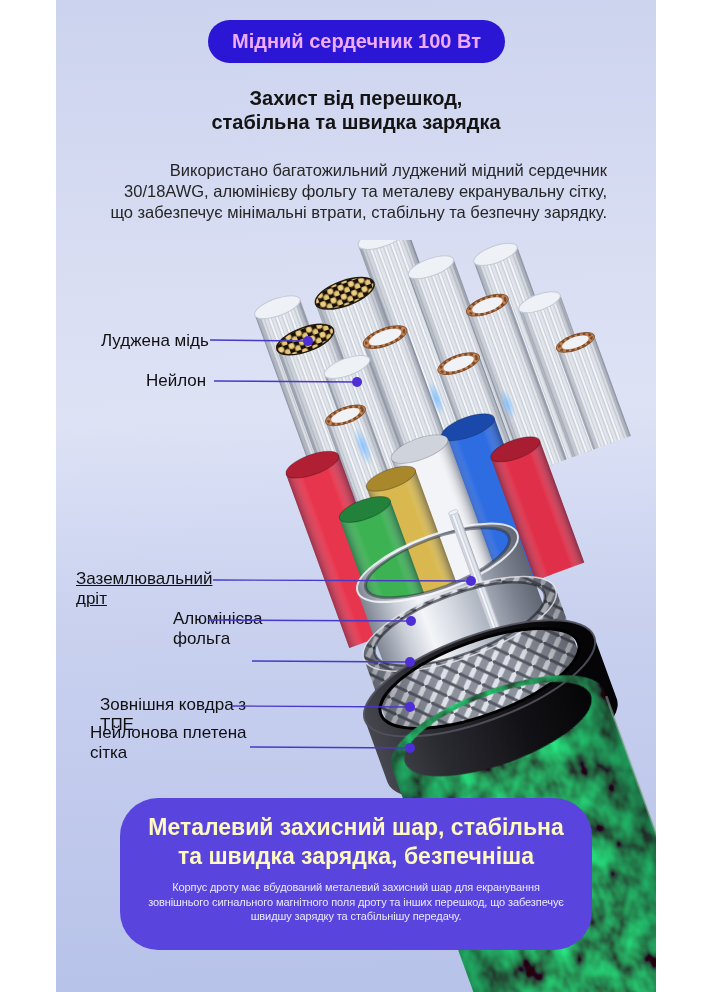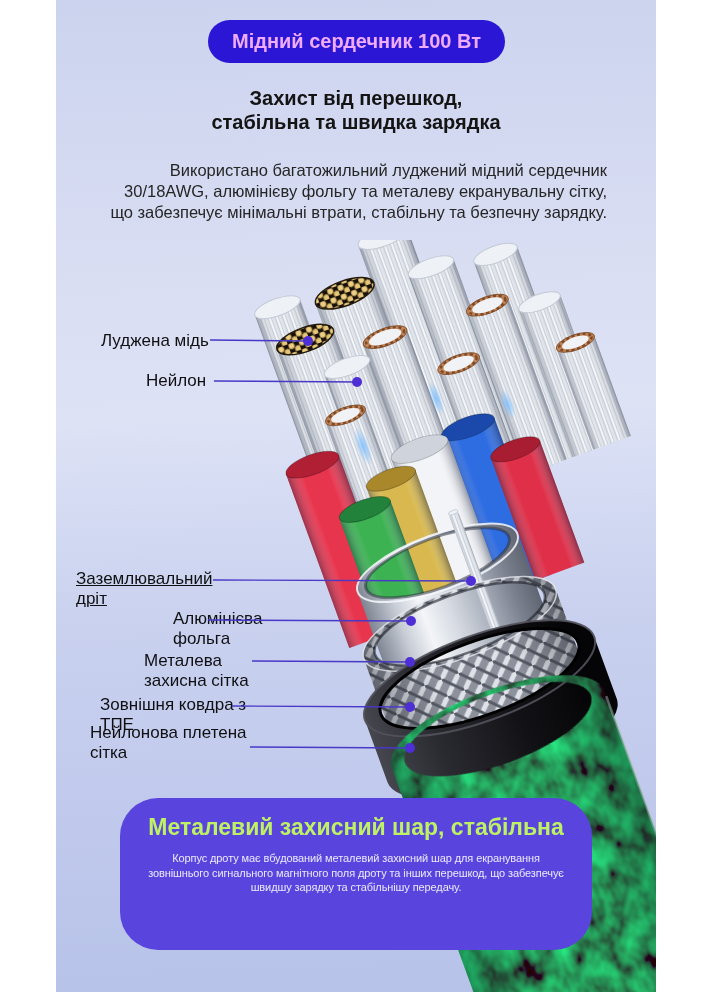--- a/index.html
+++ b/index.html
@@ -19,21 +19,21 @@
   .lbl{position:absolute;font-size:17px;color:#101012;line-height:1.2;}
   .lbl1{left:101px;top:331px;}
   .lbl2{left:146px;top:371px;}
   .lbl3{left:76px;top:569px;width:150px;text-decoration:underline;}
   .lbl4{left:128px;top:609px;width:118px;margin-left:45px;}
   .lbl5{left:144px;top:651px;width:118px;}
   .lbl6{left:100px;top:695px;width:152px;}
   .lbl7{left:90px;top:723px;width:178px;}
   .card{position:absolute;left:120px;top:798px;width:472px;height:152px;border-radius:38px;
         background:#5945de;color:#ffffff;text-align:center;box-sizing:border-box;padding-top:15px;}
-  .card-title{font-size:23px;font-weight:700;line-height:1.26;color:#bef264;}
+  .card-title{font-size:23px;font-weight:700;line-height:1.26;color:#fef9c3;}
   .card-text{margin:9px 26px 0 26px;font-size:11px;line-height:1.33;color:#ece9ff;letter-spacing:-0.1px;}
 </style>
 </head>
 <body>
 
 <div class="canvas">
   <div class="band"></div>
 
   <svg class="cable-svg" viewBox="0 0 466 752">
     <defs>
@@ -264,21 +264,20 @@
   <div class="title">
     <div>Захист від перешкод,</div>
     <div>стабільна та швидка зарядка</div>
   </div>
   <div class="intro">Використано багатожильний луджений мідний сердечник 30/18AWG, алюмінієву фольгу та металеву екранувальну сітку, що забезпечує мінімальні втрати, стабільну та безпечну зарядку.</div>
 
   <div class="lbl lbl1">Луджена мідь</div>
   <div class="lbl lbl2">Нейлон</div>
   <div class="lbl lbl3">Заземлювальний дріт</div>
   <div class="lbl lbl4">Алюмінієва фольга</div>
-  <div class="lbl lbl5">Металева захисна сітка</div>
   <div class="lbl lbl6">Зовнішня ковдра з ТПЕ</div>
   <div class="lbl lbl7">Нейлонова плетена сітка</div>
 
   <svg class="leader-svg" viewBox="0 0 713 992">
     <g stroke="#4838c8" stroke-width="1.4">
       <line x1="210" y1="340" x2="308" y2="341"></line>
       <line x1="214" y1="381" x2="357" y2="382"></line>
       <line x1="213" y1="580" x2="471" y2="581"></line>
       <line x1="208" y1="620" x2="411" y2="621"></line>
       <line x1="252" y1="661" x2="410" y2="662"></line>
@@ -292,16 +291,17 @@
       <circle cx="411" cy="621" r="5"></circle>
       <circle cx="410" cy="662" r="5"></circle>
       <circle cx="410" cy="707" r="5"></circle>
       <circle cx="410" cy="748" r="5"></circle>
     </g>
   </svg>
 
   <div class="card">
     <div class="card-title">
       <div>Металевий захисний шар, стабільна</div>
+      <div>та швидка зарядка, безпечніша</div>
     </div>
     <div class="card-text">Корпус дроту має вбудований металевий захисний шар для екранування зовнішнього сигнального магнітного поля дроту та інших перешкод, що забезпечує швидшу зарядку та стабільнішу передачу.</div>
   </div>
 </div>
 
 </body></html>

